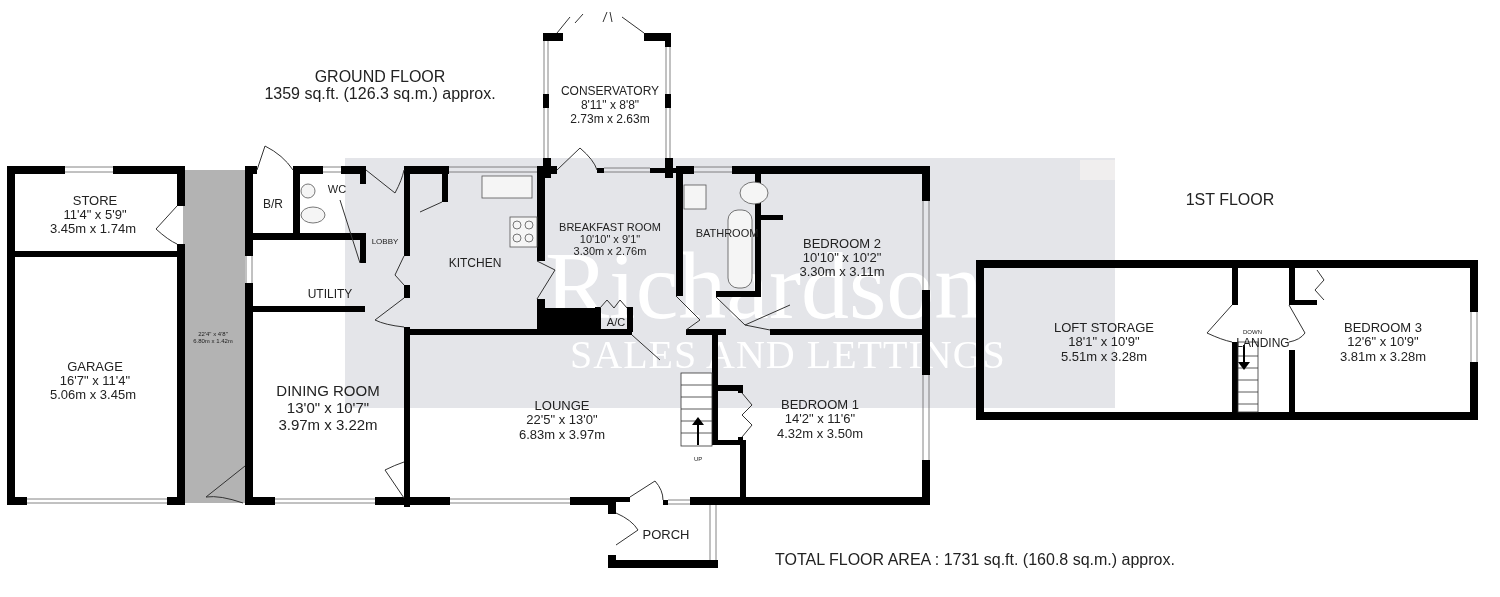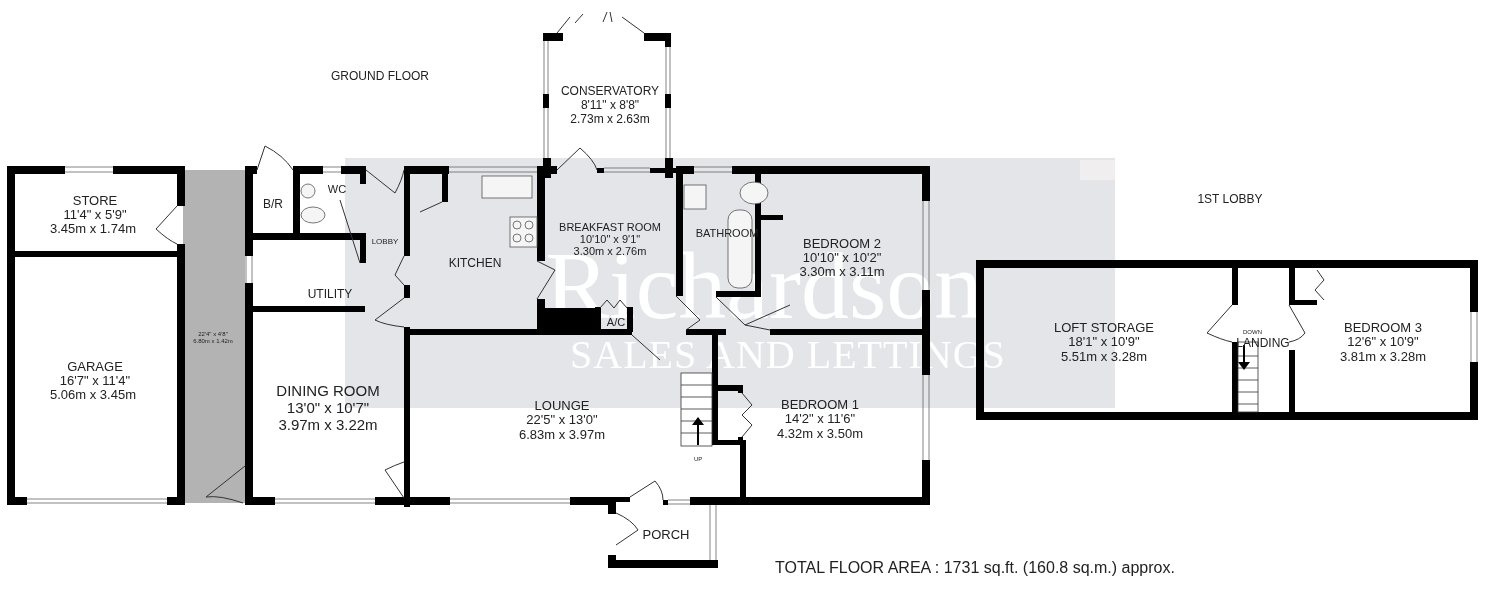--- a/index.html
+++ b/index.html
@@ -1,21 +1,21 @@
 <!DOCTYPE html>
 <html><head>
 <meta charset="utf-8">
 <style>
   html,body{margin:0;padding:0;background:#fff;}
   body{width:1500px;height:597px;overflow:hidden;position:relative;font-family:"Liberation Sans",sans-serif;color:#222;}
   #stage{position:absolute;left:0;top:0;width:1500px;height:597px;}
   svg text{font-family:"Liberation Sans",sans-serif;fill:#222;}
   .wm{font-family:"Liberation Serif",serif;fill:#ffffff;}
-  .hdr{position:absolute;text-align:center;font-size:12px;line-height:17px;color:#222;}
-  .total{position:absolute;left:740px;top:551px;width:470px;text-align:center;font-size:16px;color:#222;margin-top:8px;}
+  .hdr{position:absolute;text-align:center;font-size:16px;line-height:17px;color:#222;}
+  .total{position:absolute;left:740px;top:551px;width:470px;text-align:center;font-size:16px;color:#222;}
   .made{position:absolute;left:740px;top:576px;width:470px;text-align:center;font-size:12px;color:#333;}
 </style>
 </head>
 <body>
 
 <div id="stage">
 
   <svg width="1500" height="597" viewBox="0 0 1500 597" xmlns="http://www.w3.org/2000/svg">
 
     <rect x="345" y="158" width="770" height="250" fill="#e4e5e9"></rect>
@@ -297,19 +297,20 @@
 
       <text x="1383" y="332" font-size="13">BEDROOM 3</text>
       <text x="1383" y="346" font-size="13">12'6"  x 10'9"</text>
       <text x="1383" y="361" font-size="13">3.81m  x 3.28m</text>
     </g>
   </svg>
 
   
   <div class="hdr" style="left:230px;top:68px;width:300px;">
     <div>GROUND FLOOR</div>
+    <div>1359 sq.ft. (126.3 sq.m.) approx.</div>
   </div>
   <div class="hdr" style="left:1080px;top:191px;width:300px;">
-    <div>1ST LOBBY</div>
+    <div>1ST FLOOR</div>
   </div>
 
   <div class="total">TOTAL FLOOR AREA : 1731 sq.ft. (160.8 sq.m.) approx.</div>
 </div>
 
 </body></html>

